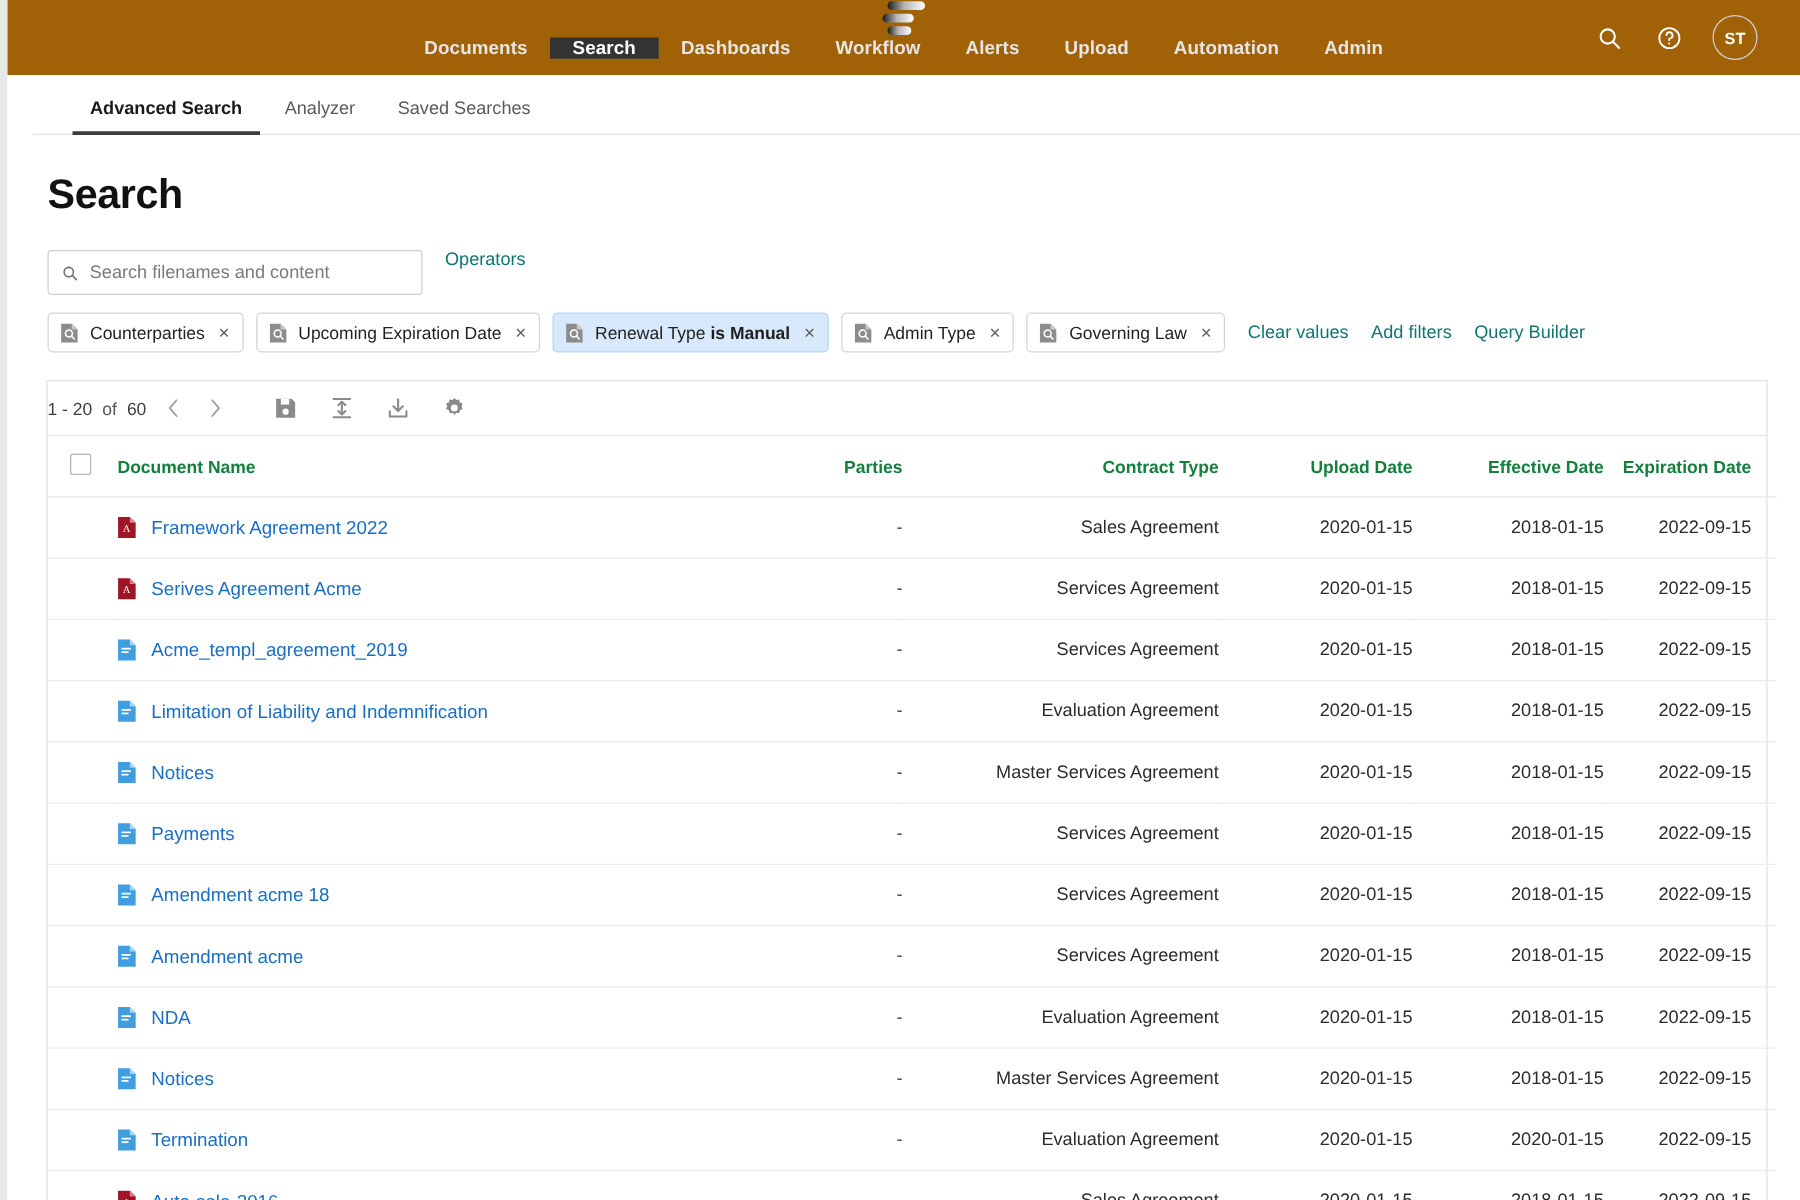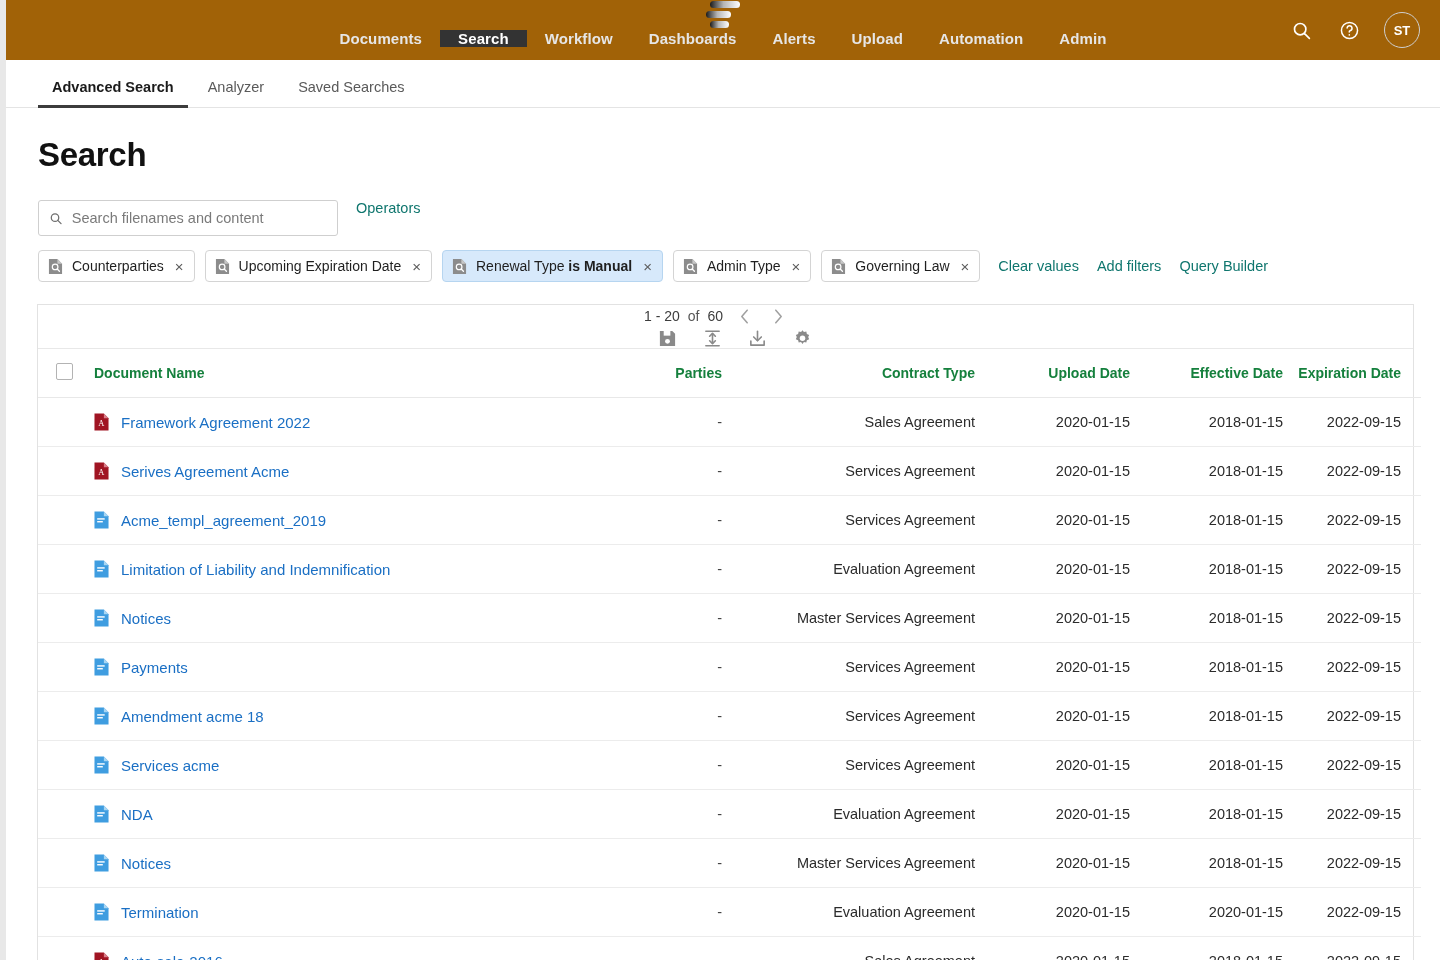--- a/index.html
+++ b/index.html
@@ -32,34 +32,34 @@
 
   .nav-items { display: flex; align-items: stretch; }
   .nav-item {
     display: flex; align-items: center; padding: 0 18px;
     color: #e6e6e6; font-size: 15px; font-weight: 700; letter-spacing: .1px;
     cursor: pointer; white-space: nowrap;
   }
   .nav-item.active { background: #333333; color: #ffffff; }
 
   .nav-right {
-    position: absolute; right: 20px; top: 0; height: 60px;
+    position: absolute; right: 34px; top: 0; height: 60px;
     display: flex; align-items: center; gap: 22px;
   }
   .icon-btn { width: 26px; height: 26px; display: flex; align-items: center; justify-content: center; cursor: pointer; }
   .avatar {
     width: 36px; height: 36px; border-radius: 50%; border: 1.5px solid #cfcfcf;
     color: #fff; font-size: 13px; font-weight: 700;
     display: flex; align-items: center; justify-content: center; cursor: pointer;
   }
 
   
   .subtabs {
     height: 48px; display: flex; align-items: flex-end; gap: 6px;
-    padding-left: 32px; border-bottom: 1px solid #e4e4e4; background: #fff;
+    padding-left: 32px; border-bottom: 1px solid #e4e4e4; background: #fff; margin-left: 20px;
   }
   .subtab {
     font-size: 14.5px; color: #5a5a5a; padding: 0 14px 12px 14px;
     cursor: pointer; position: relative; font-weight: 400;
   }
   .subtab.active { color: #1a1a1a; font-weight: 600; }
   .subtab.active::after {
     content: ""; position: absolute; left: 0; right: 0; bottom: -1px;
     height: 3px; background: #3c3c3c;
   }
@@ -94,22 +94,22 @@
   .chip .chip-label b { font-weight: 700; }
   .chip .x { color: #5c5c5c; font-size: 15px; line-height: 1; margin-left: 2px; }
   .chip-links { display: flex; align-items: center; gap: 18px; margin-left: 8px; }
 
   
   .table-card {
     margin: 22px 26px 0 31px; border: 1px solid #e2e2e2; border-bottom: none;
     background: #fff;
   }
   .table-toolbar {
-    height: 44px; display: flex; align-items: center; justify-content: flex-end;
-    gap: 0; padding-right: 16px; border-bottom: 1px solid #e8e8e8; flex-direction: column;
+    height: 44px; display: flex; align-items: center; 
+    gap: 0; padding-right: 16px; border-bottom: 1px solid #e8e8e8;
   }
   .pager { font-size: 14px; color: #3d3d3d; display: flex; align-items: center; gap: 8px; }
   .pager .muted { color: #555; }
   .chev {
     width: 26px; height: 26px; display: flex; align-items: center; justify-content: center;
     color: #9a9a9a; cursor: pointer; font-size: 17px;
   }
   .tb-icons { display: flex; align-items: center; gap: 26px; margin-left: 34px; }
   .tb-icon { cursor: pointer; display: flex; align-items: center; justify-content: center; }
 
@@ -160,24 +160,24 @@
       </div>
     </div>
     <div class="nav-items">
       <div class="nav-item">
           <span>Documents</span>
         </div>
       <div class="nav-item active">
           <span>Search</span>
         </div>
       <div class="nav-item">
+          <span>Dashboards</span>
+        </div>
+      <div class="nav-item">
           <span>Workflow</span>
-        </div>
-      <div class="nav-item">
-          <span>Dashboards</span>
         </div>
       <div class="nav-item">
           <span>Alerts</span>
         </div>
       <div class="nav-item">
           <span>Upload</span>
         </div>
       <div class="nav-item">
           <span>Automation</span>
         </div>
@@ -488,21 +488,21 @@
           <tr>
             <td class="c-check"></td>
             <td class="c-name">
               <span class="namecell">
                 <svg class="fileicon" viewBox="0 0 16 19">
                   <path d="M0.5 0.5h10l5 5v13H0.5z" fill="#3f9de0"></path>
                   <path d="M10.5 0.5l5 5h-5z" fill="#a9d6f2"></path>
                   <rect x="3.4" y="7.6" width="8" height="1.5" fill="#ffffff"></rect>
                   <rect x="3.4" y="10.6" width="6" height="1.5" fill="#ffffff"></rect>
                 </svg>
-                <span class="docname">Services acme</span>
+                <span class="docname">Amendment acme</span>
               </span>
             </td>
             <td class="c-parties dash">-</td>
             <td class="c-type">Services Agreement</td>
             <td class="c-up">2020-01-15</td>
             <td class="c-eff">2018-01-15</td>
             <td class="c-exp">2022-09-15</td>
           </tr>
           <tr>
             <td class="c-check"></td>

